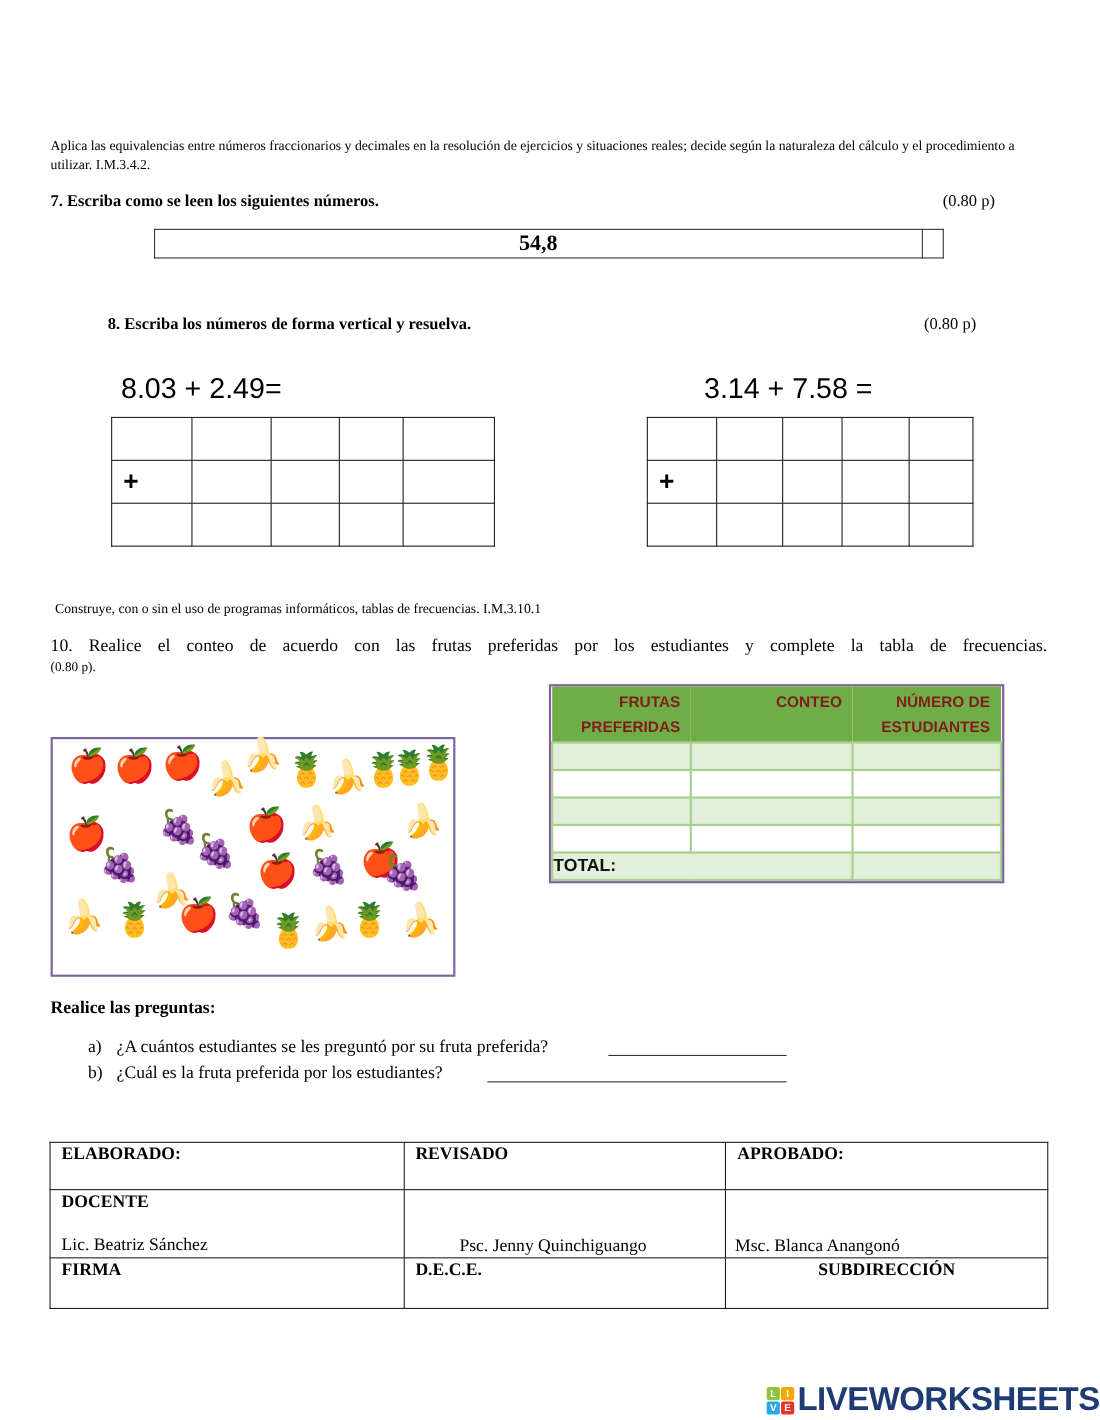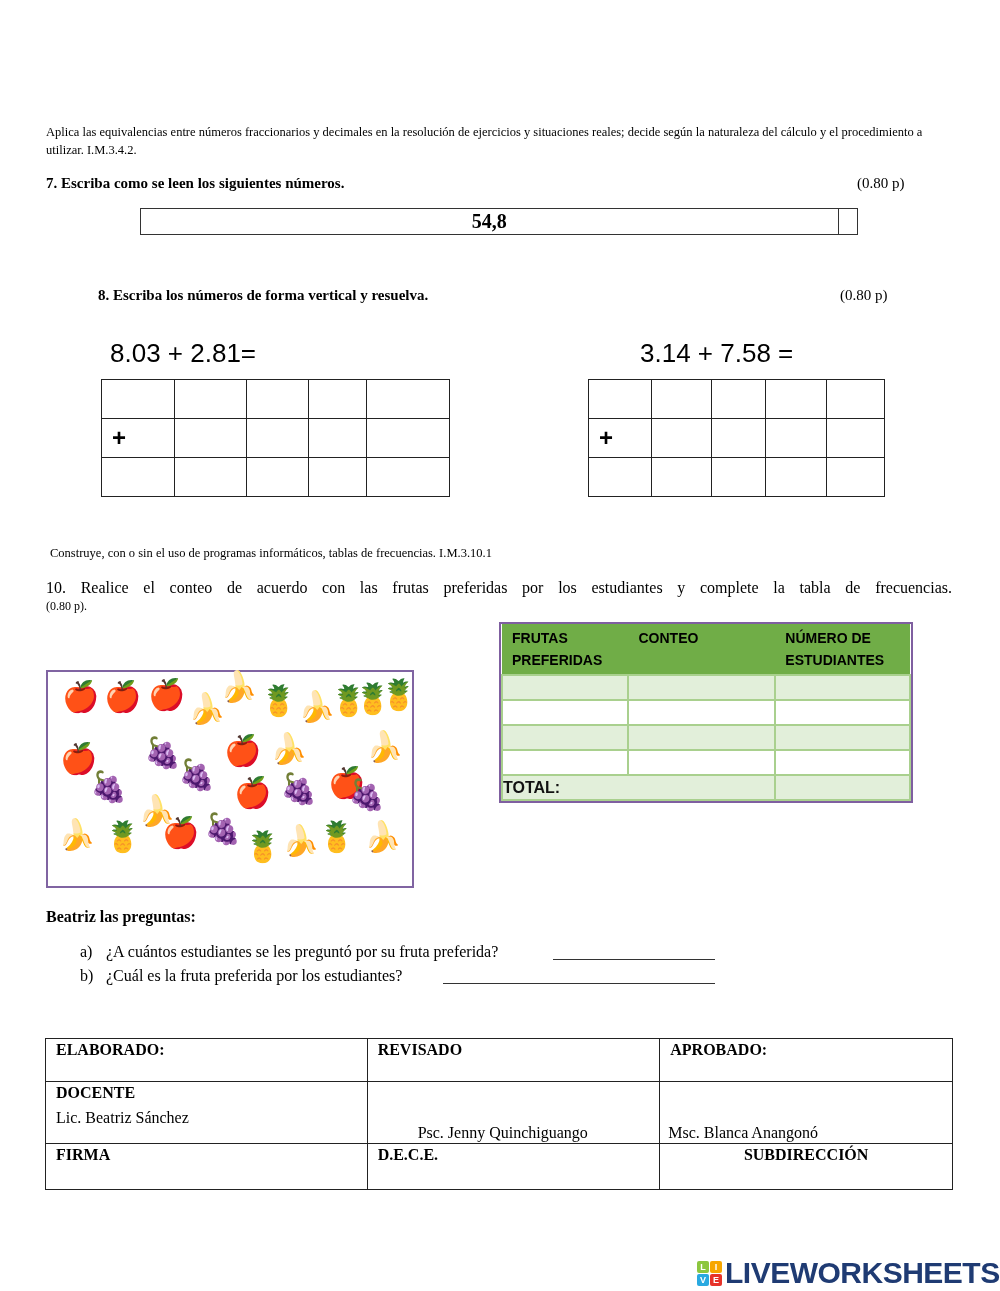--- a/index.html
+++ b/index.html
@@ -30,21 +30,21 @@
   .q10b { left:46px; top:599px; font-size:12px; }
 
   
   .fruit-frame { left:46px; top:670px; width:368px; height:218px; border:2px solid #8064a2; box-sizing:border-box; background:#fff; }
   .fruit { position:absolute; font-size:30px; line-height:1; }
 
   
   .freq { left:499px; top:622px; width:414px; border:2px solid #7f5fa0; box-sizing:border-box;
           font-family:"Liberation Sans", sans-serif; }
   .freq table { width:100%; border-collapse:collapse; }
-  .freq th { background:#70ad47; color:#000000; font-weight:bold; font-size:14px; text-align:left;
+  .freq th { background:#70ad47; color:#7f1d1d; font-weight:bold; font-size:14px; text-align:right;
              vertical-align:top; padding:3px 10px; height:44px; line-height:22px; }
   .freq td { border:2px solid #a9d08e; height:23px; padding:0; }
   .freq tr.alt td { background:#e2efda; }
   .freq td.total { font-weight:bold; font-size:16px; color:#111; }
 
   .answers { left:46px; top:908px; font-size:16px; }
   .qa { font-size:16px; }
 
   
   .sig { left:45px; top:1038px; width:908px; border-collapse:collapse; font-size:16px; }
@@ -70,21 +70,21 @@
   <tr>
     <td class="num">54,8</td>
     <td></td>
   </tr>
 </tbody>
   </table>
 
 <div class="abs q-title" style="left:98px; top:287px;">8. Escriba los números de forma vertical y resuelva.</div>
 <div class="abs points" style="left:840px; top:287px;">(0.80 p)</div>
 
-<div class="abs expr" style="left:110px; top:338px;">8.03 + 2.81=</div>
+<div class="abs expr" style="left:110px; top:338px;">8.03 + 2.49=</div>
 <table class="abs grid" style="left:101px; top:379px; width:349px;">
   <colgroup>
       <col style="width:73px">
       <col style="width:72px">
       <col style="width:63px">
       <col style="width:58px">
       <col style="width:83px">
     </colgroup>
   <tbody>
       <tr>
@@ -216,21 +216,21 @@
       <td></td>
     </tr>
     <tr class="alt">
       <td colspan="2" class="total">TOTAL:</td>
       <td></td>
     </tr>
   </tbody>
     </table>
 </div>
 
-<div class="abs answers head" style="font-weight:bold;">Beatriz las preguntas:</div>
+<div class="abs answers head" style="font-weight:bold;">Realice las preguntas:</div>
 
 <div class="abs qa" style="left:80px; top:943px;">a)</div>
 <div class="abs qa" style="left:106px; top:943px;">¿A cuántos estudiantes se les preguntó por su fruta preferida?</div>
 <div class="abs" style="left:553px; top:958px; width:162px; border-bottom:1px solid #333; height:1px;"></div>
 
 <div class="abs qa" style="left:80px; top:967px;">b)</div>
 <div class="abs qa" style="left:106px; top:967px;">¿Cuál es la fruta preferida por los estudiantes?</div>
 <div class="abs" style="left:443px; top:982px; width:272px; border-bottom:1px solid #333; height:1px;"></div>
 
 <table class="abs sig">
@@ -241,21 +241,21 @@
     </colgroup>
   <tbody>
       <tr style="height:43px;">
     <td class="bold">ELABORADO:</td>
     <td class="bold">REVISADO</td>
     <td class="bold">APROBADO:</td>
   </tr>
   <tr style="height:62px;">
     <td style="position:relative;">
       <div class="bold">DOCENTE</div>
-      <div style="position:absolute; left:10px; bottom:16px;text-align:center;">Lic. Beatriz Sánchez</div>
+      <div style="position:absolute; left:10px; bottom:2px;text-align:center;">Lic. Beatriz Sánchez</div>
     </td>
     <td style="position:relative;">
       <div style="position:absolute; left:50px; bottom:1px;">Psc. Jenny Quinchiguango</div>
     </td>
     <td style="position:relative;">
       <div style="position:absolute; left:8px; bottom:1px;">Msc. Blanca Anangonó</div>
     </td>
   </tr>
   <tr style="height:46px;">
     <td class="bold">FIRMA</td>

